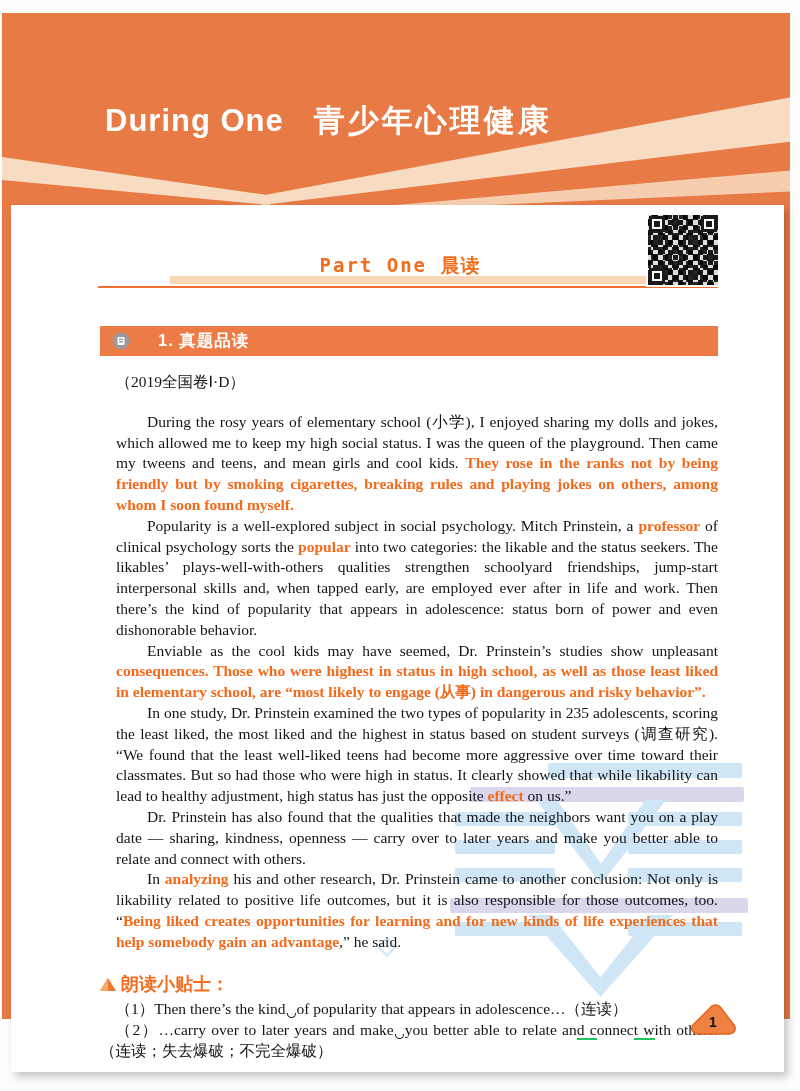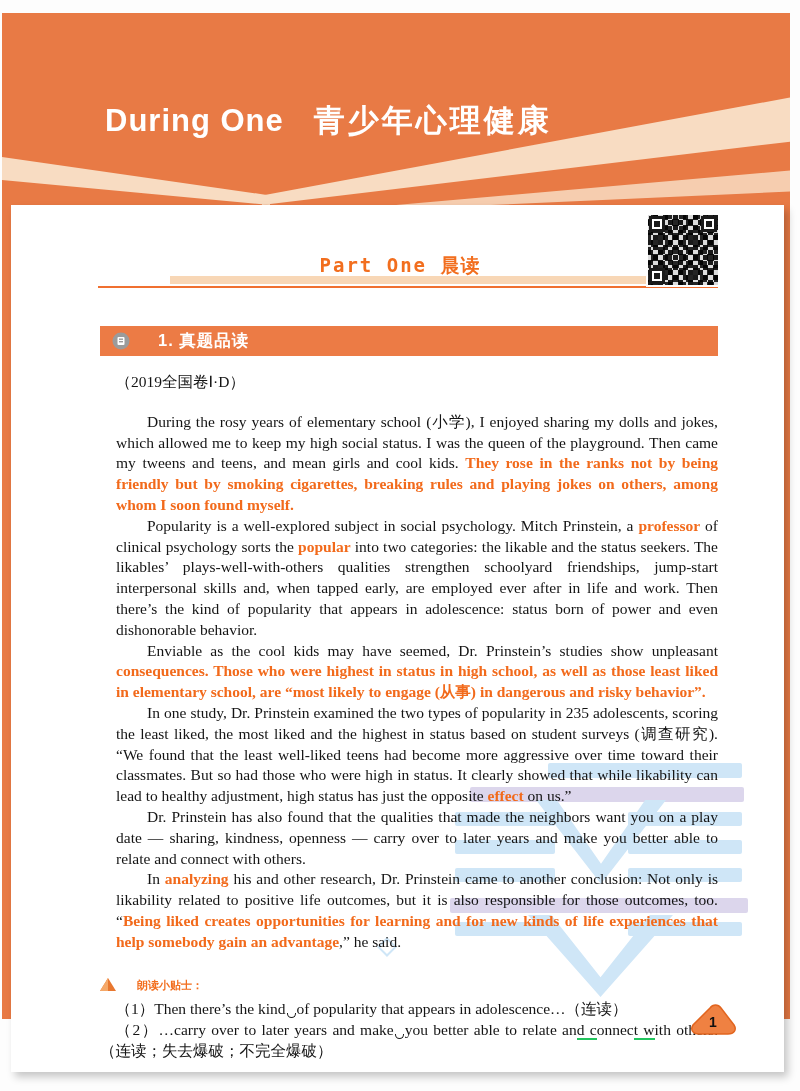--- a/index.html
+++ b/index.html
@@ -58,22 +58,22 @@
   .meta { padding-left:1em; margin-bottom:19px; }
   .para { text-align:justify; text-indent:2em;margin-left:16px; }
   .s-n  { }
   .s-hl { color:#F26A1B; font-weight:bold; }
   .s-u  { border-bottom:2px solid #22c55e; }
   .s-tie{ display:inline-block; width:9px; height:5px; border:1.6px solid #1a1a1a;
           border-top:none; border-radius:0 0 9px 9px; vertical-align:-4px;
           margin:0 1px; }
   
   .tips { margin-top:22px; }
-  .tips-header { display:flex; align-items:center; gap:21px; color:#F26E1E;
-                 font-weight:bold; font-size:11px; margin-bottom:4px; }
+  .tips-header { display:flex; align-items:center; gap:5px; color:#F26E1E;
+                 font-weight:bold; font-size:18px; margin-bottom:4px;font-family:Liberation Mono, monospace; }
   .tip-line { text-align:justify; text-indent:1em; }
   
   .wm { position:absolute; z-index:2; }
   .wm-bar { position:absolute; border-radius:2px; }
   .blue { background:#CFE6F7; }
   .lav  { background:#DCD6EC; }
   .chev { position:absolute; background:#CFE6F7;
           clip-path:polygon(0 0, 16% 0, 50% 76%, 84% 0, 100% 0, 50% 100%); }
   .wm-diamond { position:absolute; left:380px; top:940px; width:14px; height:14px;
           border:2px solid #CFE6F7; transform:rotate(45deg); }

